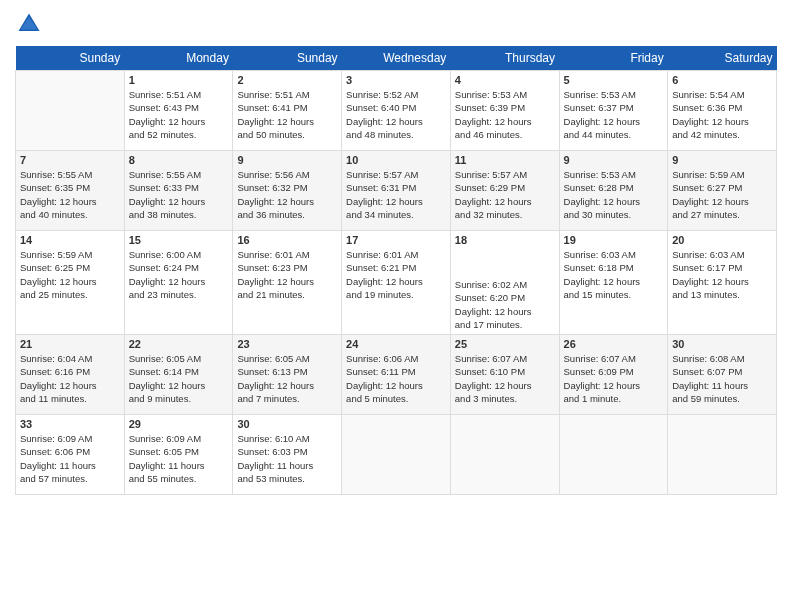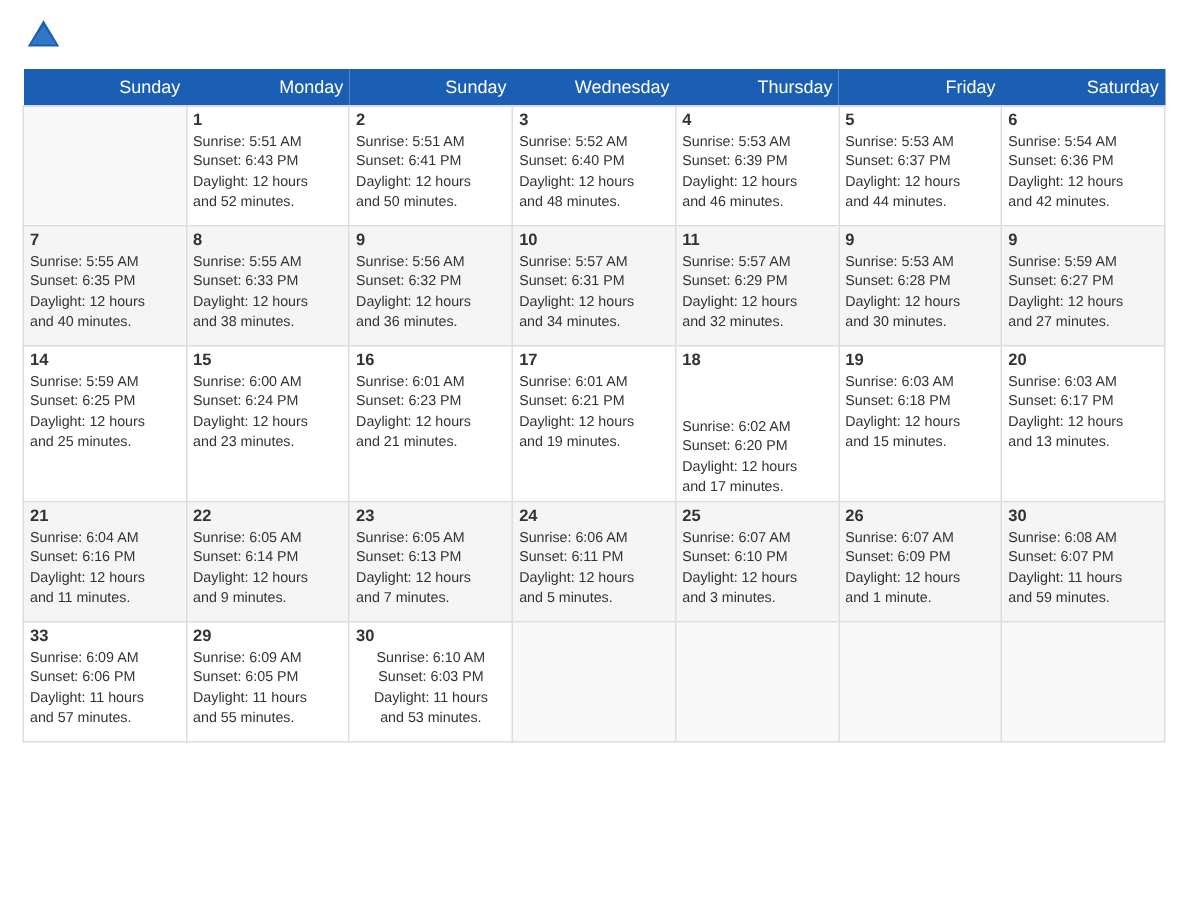--- a/index.html
+++ b/index.html
@@ -336,21 +336,21 @@
           </td>
           <td>
             <span class="day-num">29</span>
             <div class="day-info" style="white-space: pre-line;">Sunrise: 6:09 AM
 Sunset: 6:05 PM
 Daylight: 11 hours
 and 55 minutes.</div>
           </td>
           <td>
             <span class="day-num">30</span>
-            <div class="day-info" style="white-space: pre-line; text-align: center;">Sunrise: 6:10 AM
+            <div class="day-info" style="white-space: pre-line;">Sunrise: 6:10 AM
 Sunset: 6:03 PM
 Daylight: 11 hours
 and 53 minutes.</div>
           </td>
           <td class="empty"></td>
           <td class="empty"></td>
           <td class="empty"></td>
           <td class="empty"></td>
         </tr>
       </tbody>

